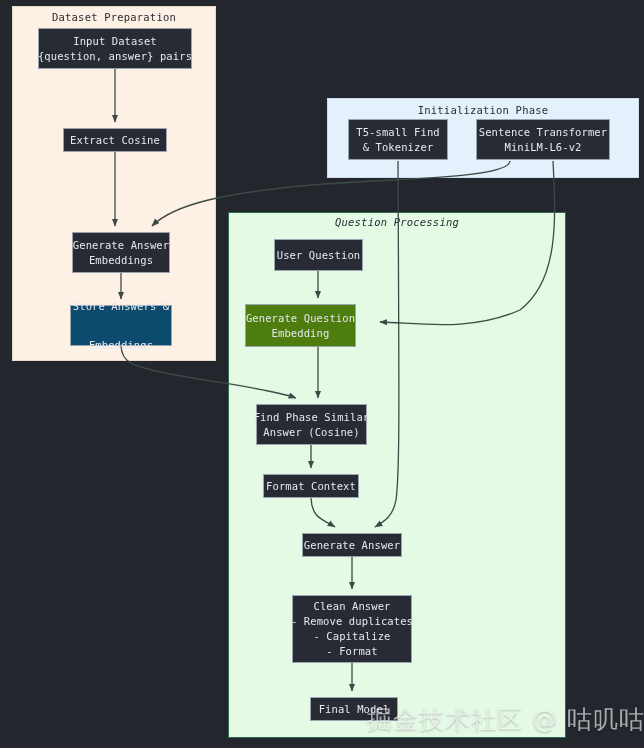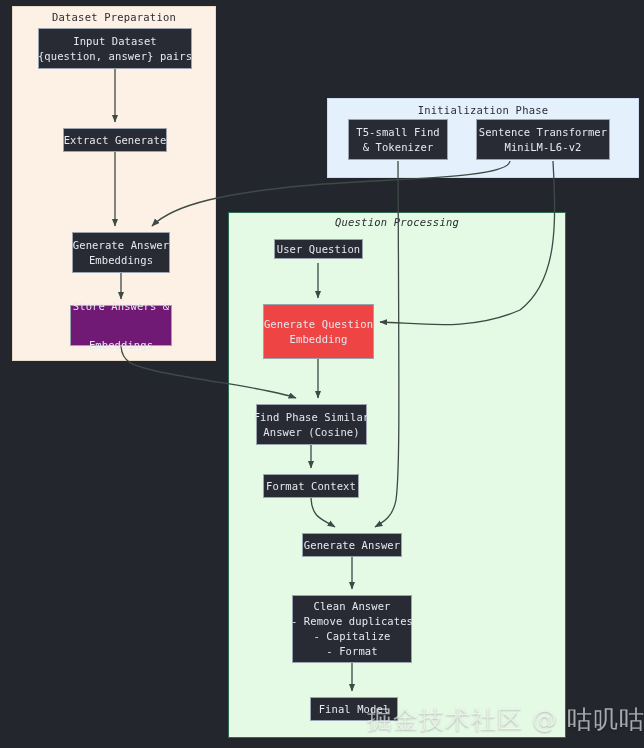--- a/index.html
+++ b/index.html
@@ -103,42 +103,42 @@
         <path d="M352,663 L352,691" marker-end="url(#arrow)"></path>
       </g>
   </svg>
 
   <div id="node-layer">
       <div class="node" style="left: 38px; top: 28px; width: 154px; height: 41px; background: rgb(40, 43, 52); border-color: rgb(154, 163, 176); color: rgb(229, 232, 239);">
         <span class="ln">Input Dataset</span>
         <span class="ln">{question, answer} pairs</span>
       </div>
       <div class="node" style="left: 63px; top: 128px; width: 104px; height: 24px; background: rgb(40, 43, 52); border-color: rgb(154, 163, 176); color: rgb(229, 232, 239);">
-        <span class="ln">Extract Generate</span>
+        <span class="ln">Extract Cosine</span>
       </div>
       <div class="node" style="left: 72px; top: 232px; width: 98px; height: 41px; background: rgb(40, 43, 52); border-color: rgb(154, 163, 176); color: rgb(229, 232, 239);">
         <span class="ln">Generate Answer</span>
         <span class="ln">Embeddings</span>
       </div>
-      <div class="node" style="left: 70px; top: 305px; width: 102px; height: 41px; background: #701a75; border-color: rgb(154, 163, 176); color: rgb(229, 232, 239); gap: 24px;">
+      <div class="node" style="left: 70px; top: 305px; width: 102px; height: 41px; background: #0c4a6e; border-color: rgb(154, 163, 176); color: rgb(229, 232, 239); gap: 24px;">
         <span class="ln">Store Answers &amp;</span>
         <span class="ln">Embeddings</span>
       </div>
       <div class="node" style="left: 348px; top: 119px; width: 100px; height: 41px; background: rgb(40, 43, 52); border-color: rgb(154, 163, 176); color: rgb(229, 232, 239);">
         <span class="ln">T5-small Find</span>
         <span class="ln">&amp; Tokenizer</span>
       </div>
       <div class="node" style="left: 476px; top: 119px; width: 134px; height: 41px; background: rgb(40, 43, 52); border-color: rgb(154, 163, 176); color: rgb(229, 232, 239);">
         <span class="ln">Sentence Transformer</span>
         <span class="ln">MiniLM-L6-v2</span>
       </div>
-      <div class="node" style="left: 274px; top: 239px; width: 89px; height: 20px; background: rgb(40, 43, 52); border-color: rgb(154, 163, 176); color: rgb(229, 232, 239);">
+      <div class="node" style="left: 274px; top: 239px; width: 89px; height: 32px; background: rgb(40, 43, 52); border-color: rgb(154, 163, 176); color: rgb(229, 232, 239);">
         <span class="ln">User Question</span>
       </div>
-      <div class="node" style="left: 263px; top: 304px; width: 111px; height: 55px; background: #ef4444; border-color: rgb(154, 163, 176); color: rgb(229, 232, 239);">
+      <div class="node" style="left: 245px; top: 304px; width: 111px; height: 43px; background: #4d7c0f; border-color: rgb(154, 163, 176); color: rgb(229, 232, 239);">
         <span class="ln">Generate Question</span>
         <span class="ln">Embedding</span>
       </div>
       <div class="node" style="left: 256px; top: 404px; width: 111px; height: 41px; background: rgb(40, 43, 52); border-color: rgb(154, 163, 176); color: rgb(229, 232, 239);">
         <span class="ln">Find Phase Similar</span>
         <span class="ln">Answer (Cosine)</span>
       </div>
       <div class="node" style="left: 263px; top: 474px; width: 96px; height: 24px; background: rgb(40, 43, 52); border-color: rgb(154, 163, 176); color: rgb(229, 232, 239);">
         <span class="ln">Format Context</span>
       </div>

